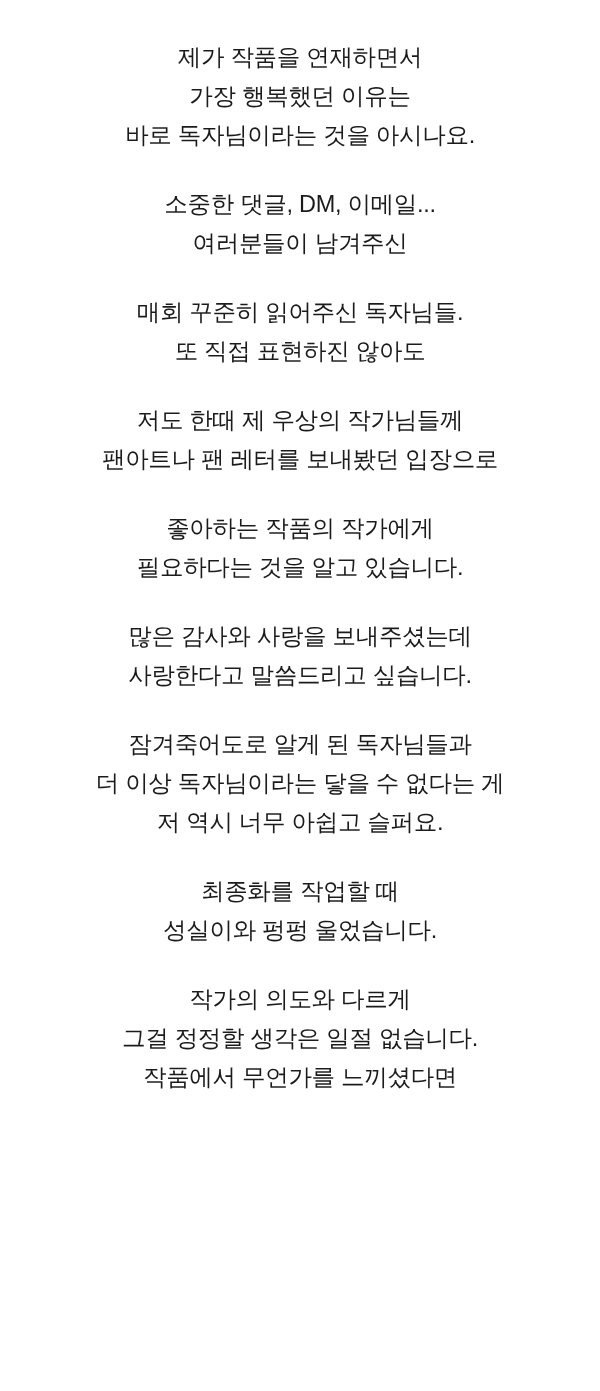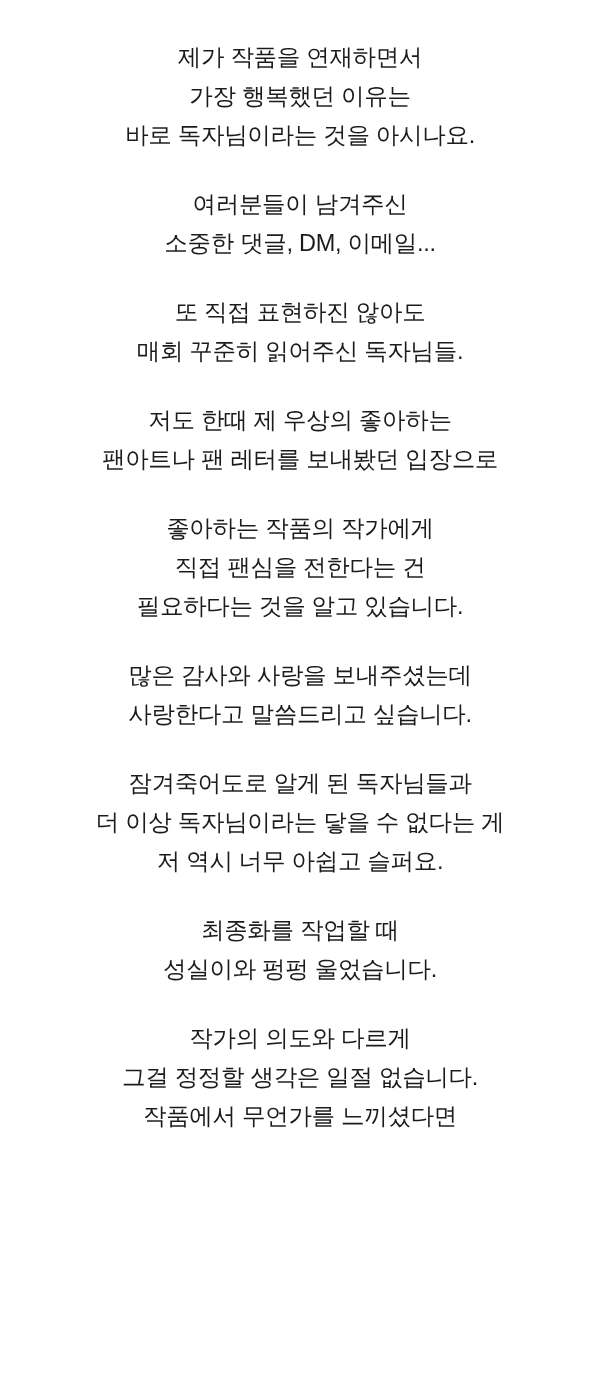--- a/index.html
+++ b/index.html
@@ -55,34 +55,33 @@
 <body style="background: rgb(255, 255, 255);">
 
 <div class="page">
   <div class="letter" id="letter-body">
       <p class="para">
         <span class="line">제가 작품을 연재하면서</span>
         <span class="line">가장 행복했던 이유는</span>
         <span class="line">바로 독자님이라는 것을 아시나요.</span>
       </p>
       <p class="para">
+        <span class="line">소중한 댓글, DM, 이메일...</span>
         <span class="line">여러분들이 남겨주신</span>
-        <span class="line">소중한 댓글, DM, 이메일...</span>
       </p>
       <p class="para">
+        <span class="line">매회 꾸준히 읽어주신 독자님들.</span>
         <span class="line">또 직접 표현하진 않아도</span>
-        <span class="line">매회 꾸준히 읽어주신 독자님들.</span>
       </p>
       <p class="para">
-        <span class="line">저도 한때 제 우상의 좋아하는</span>
+        <span class="line">저도 한때 제 우상의 작가님들께</span>
         <span class="line">팬아트나 팬 레터를 보내봤던 입장으로</span>
       </p>
       <p class="para">
         <span class="line">좋아하는 작품의 작가에게</span>
-        <span class="line">직접 팬심을 전한다는 건</span>
         <span class="line">필요하다는 것을 알고 있습니다.</span>
       </p>
       <p class="para">
         <span class="line">많은 감사와 사랑을 보내주셨는데</span>
         <span class="line">사랑한다고 말씀드리고 싶습니다.</span>
       </p>
       <p class="para">
         <span class="line">잠겨죽어도로 알게 된 독자님들과</span>
         <span class="line">더 이상 독자님이라는 닿을 수 없다는 게</span>
         <span class="line">저 역시 너무 아쉽고 슬퍼요.</span>

